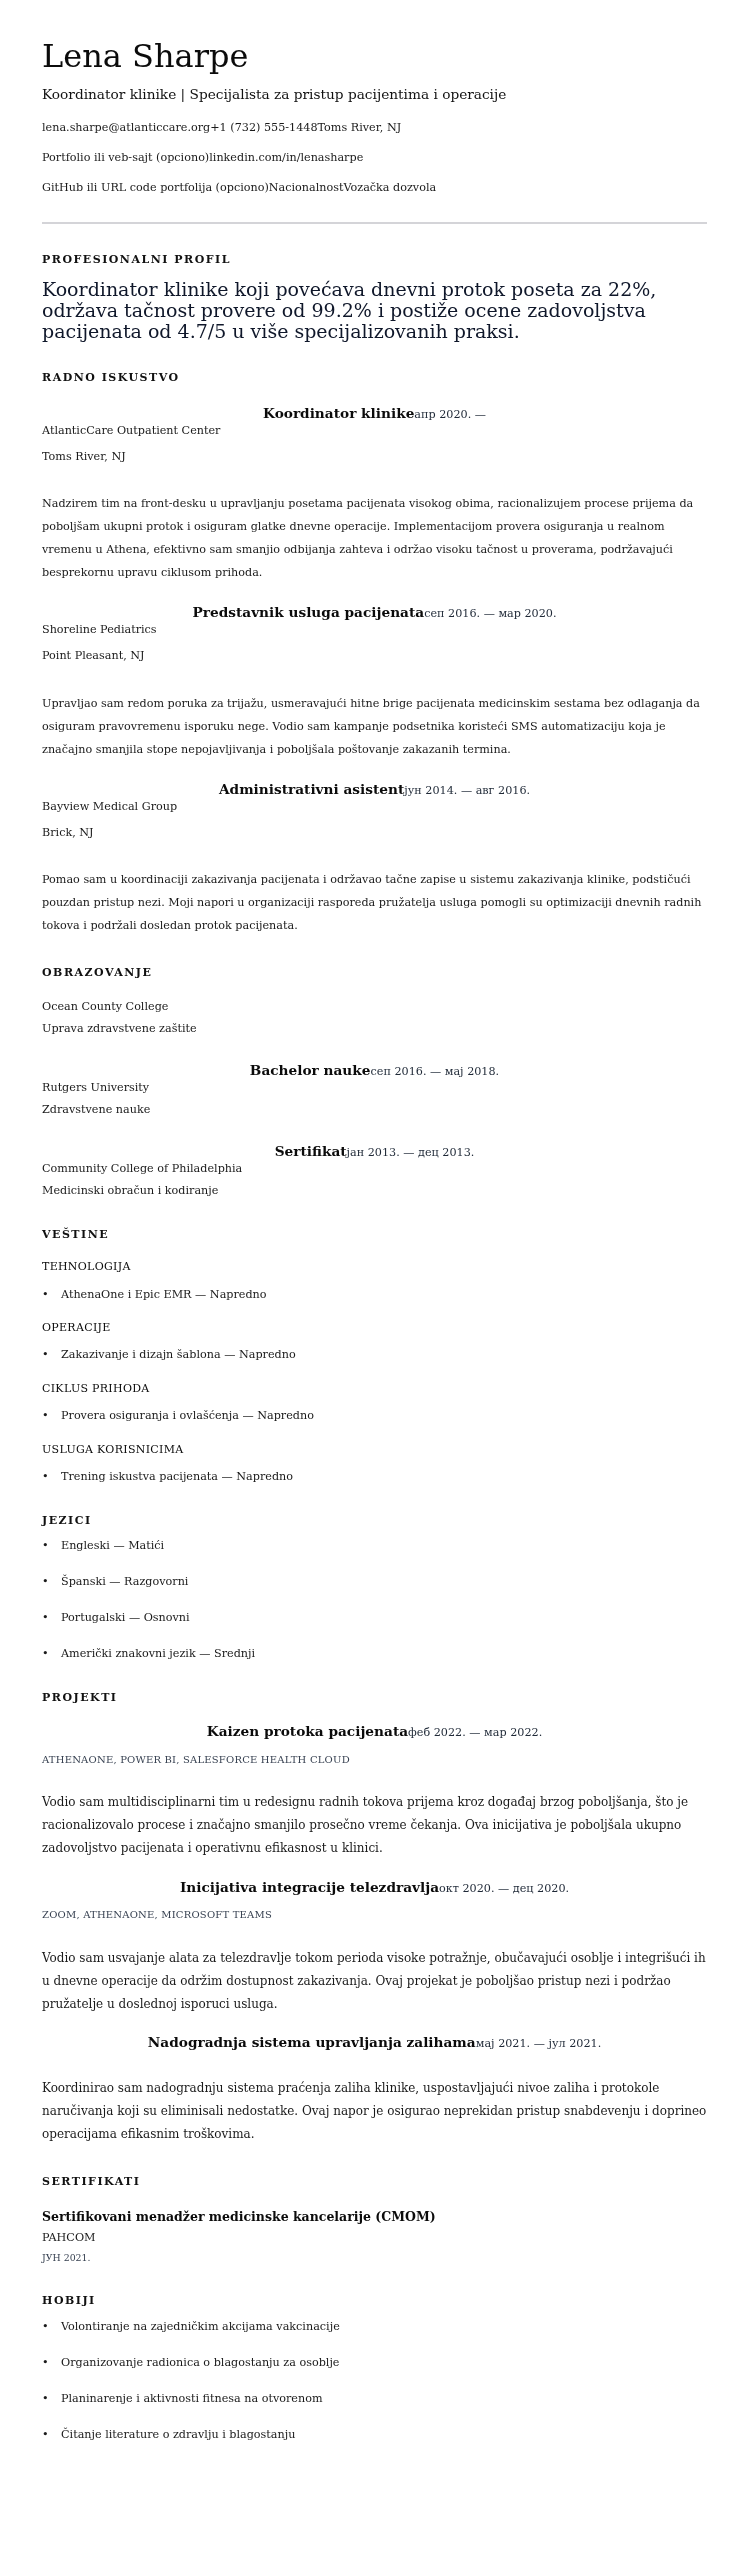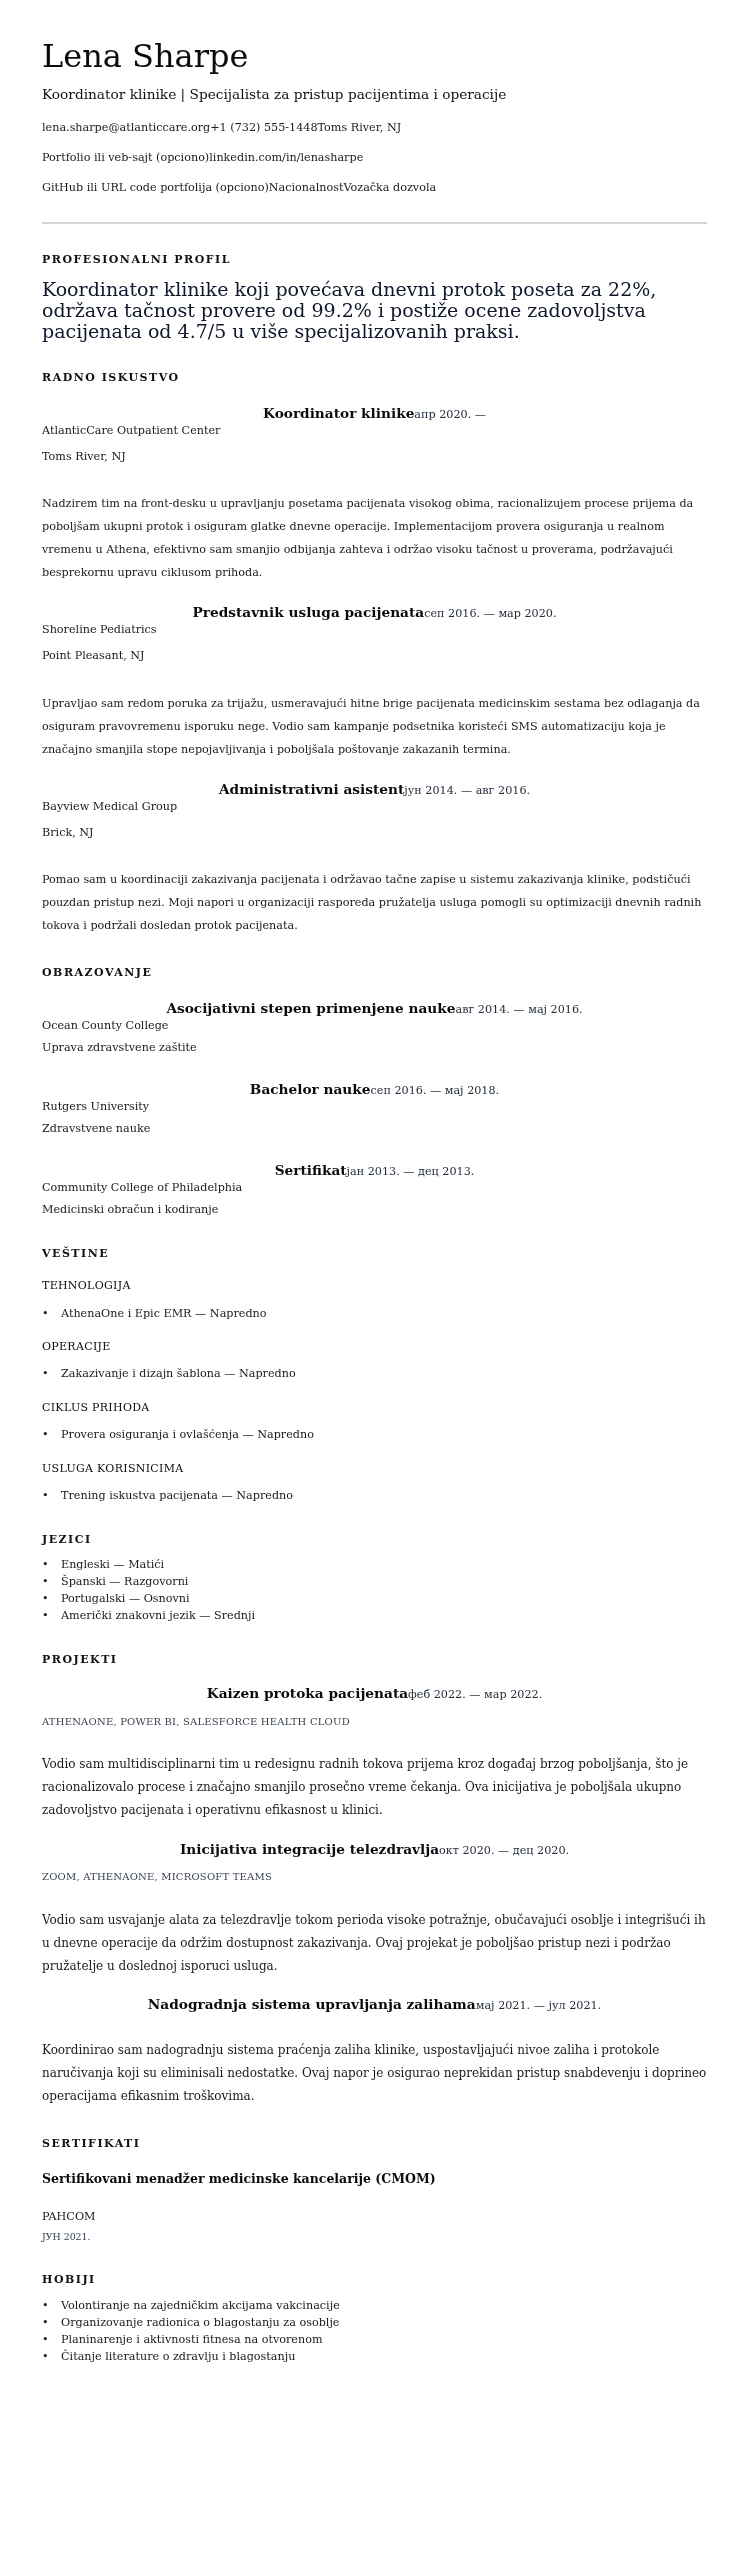--- a/index.html
+++ b/index.html
@@ -32,28 +32,28 @@
   .entry-desc { font-size: 11.2px; line-height: 23px; color: #1a1a1a; margin-top: 27.5px; }
 
   .edu-entry { margin-top: 19px; }
   .edu-entry + .edu-entry { margin-top: 24px; }
   .edu-field { font-size: 11.2px; line-height: 16px; color: #1a1a1a; margin-top: 6.2px; }
 
   .skill-group-title { font-size: 11px; font-weight: normal; letter-spacing: 0.3px; line-height: 16px; margin-top: 17.5px; color: #0b0b0b; }
   .bullets { list-style: none; margin-top: 11.2px; }
   .bullets li { position: relative; padding-left: 19px; font-size: 11.2px; line-height: 16px; color: #1a1a1a; }
   .bullets li::before { content: "•"; position: absolute; left: 0; top: 0; font-size: 11.2px; }
-  .bullets.tight li + li { margin-top: 1px; }
+  .bullets.tight li + li { margin-top: 20px; }
 
   .proj-entry { margin-top: 17.5px; }
   .proj-tech { font-size: 10px; line-height: 13.7px; color: #374151; margin-top: 11.2px; letter-spacing: 0.2px; }
   .proj-desc { font-size: 12px; line-height: 23px; color: #1a1a1a; margin-top: 25px; }
 
   .cert-title { font-size: 12.5px; font-weight: bold; line-height: 17.5px; margin-top: 19px; color: #0b0b0b; }
-  .cert-issuer { font-size: 11.2px; line-height: 16px; margin-top: 22px; color: #1a1a1a; }
+  .cert-issuer { font-size: 11.2px; line-height: 16px; margin-top: 5px; color: #1a1a1a; }
   .cert-date { font-size: 9.4px; line-height: 13.7px; margin-top: 5px; color: #374151; }
 </style>
 </head>
 <body>
 
 <div class="page">
 
   <header>
     <h1 class="name">Lena Sharpe</h1>
     <div class="headline">Koordinator klinike | Specijalista za pristup pacijentima i operacije</div>
@@ -111,24 +111,20 @@
       <div class="entry-sub">Bayview Medical Group</div>
       <div class="entry-loc">Brick, NJ</div>
       <p class="entry-desc">Pomao sam u koordinaciji zakazivanja pacijenata i održavao tačne zapise u sistemu zakazivanja klinike, podstičući pouzdan pristup nezi. Moji napori u organizaciji rasporeda pružatelja usluga pomogli su optimizaciji dnevnih radnih tokova i podržali dosledan protok pacijenata.</p>
     </div>
   </section>
 
   <section class="section">
     <h2 class="section-title">OBRAZOVANJE</h2>
 
     <div class="edu-entry">
-      <div class="entry-head">
-        <div class="entry-title">Asocijativni stepen primenjene nauke</div>
-        <div class="entry-date">авг 2014. — мај 2016.</div>
-      </div>
       <div class="entry-sub">Ocean County College</div>
       <div class="edu-field">Uprava zdravstvene zaštite</div>
     </div>
 
     <div class="edu-entry">
       <div class="entry-head">
         <div class="entry-title">Bachelor nauke</div>
         <div class="entry-date">сеп 2016. — мај 2018.</div>
       </div>
       <div class="entry-sub">Rutgers University</div>

